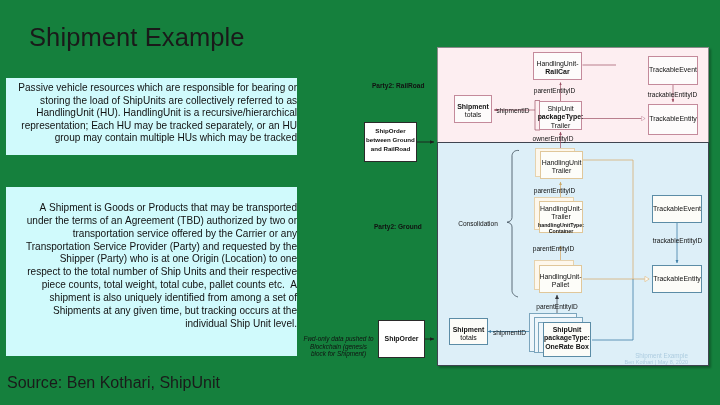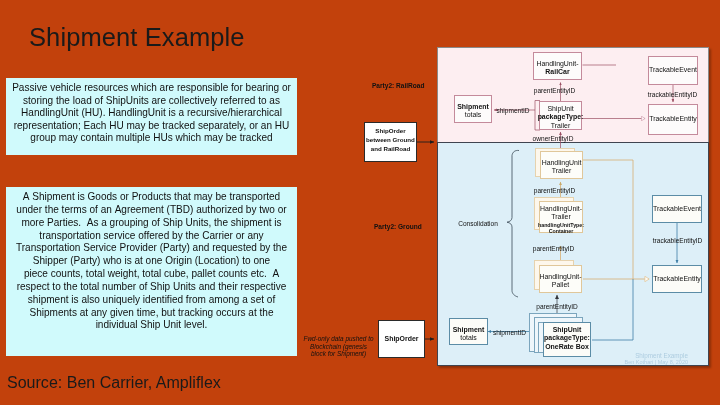--- a/index.html
+++ b/index.html
@@ -1,30 +1,30 @@
 <!DOCTYPE html>
 <html><head>
 <meta charset="utf-8">
 <style>
   html,body{margin:0;padding:0;}
   body{width:720px;height:405px;background:#ffffff;overflow:hidden;
        font-family:"Liberation Sans", sans-serif;
        -webkit-font-smoothing:antialiased;}
-  #slide{position:relative;width:720px;height:405px;background:#c2410c;}
+  #slide{position:relative;width:720px;height:405px;background:#15803d;}
 
   
   .slide-title{position:absolute;left:29px;top:23px;font-size:25.5px;color:#1a1a1a;
       letter-spacing:0.1px;white-space:nowrap;}
-  .callout{position:absolute;background:#d0fafc;color:#111;text-align:center;
+  .callout{position:absolute;background:#d0fafc;color:#111;text-align:right;
       box-sizing:border-box;}
   .callout .ln{white-space:nowrap;}
   #callout1{left:6px;top:78px;width:291px;height:77px;font-size:10.05px;line-height:12.6px;
       padding-top:4px;}
   #callout2{left:6px;top:187px;width:291px;height:169px;font-size:10.05px;line-height:12.85px;
-      padding-top:4px;}
+      padding-top:15px;}
   .source{position:absolute;left:7px;top:373px;font-size:16.05px;color:#1a1a1a;white-space:nowrap;}
 
   
   #diagram{position:absolute;left:437px;top:47px;width:272px;height:319px;
       box-shadow:1.5px 1.5px 2px rgba(0,0,0,.28);}
   #band-rail{position:absolute;left:0;top:0;width:100%;height:96px;background:#fdeef1;
       border:1px solid #8a8a8a;box-sizing:border-box;}
   #band-ground{position:absolute;left:0;top:95px;width:100%;height:224px;background:#ddeff8;
       border:1.2px solid #3f4450;box-sizing:border-box;}
 
@@ -65,32 +65,31 @@
   <div class="callout" id="callout1">
       <div class="ln">Passive&nbsp;vehicle&nbsp;resources&nbsp;which&nbsp;are&nbsp;responsible&nbsp;for&nbsp;bearing&nbsp;or</div>
       <div class="ln">storing&nbsp;the&nbsp;load&nbsp;of&nbsp;ShipUnits&nbsp;are&nbsp;collectively&nbsp;referred&nbsp;to&nbsp;as</div>
       <div class="ln">HandlingUnit&nbsp;(HU).&nbsp;HandlingUnit&nbsp;is&nbsp;a&nbsp;recursive/hierarchical</div>
       <div class="ln">representation;&nbsp;Each&nbsp;HU&nbsp;may&nbsp;be&nbsp;tracked&nbsp;separately,&nbsp;or&nbsp;an&nbsp;HU</div>
       <div class="ln">group&nbsp;may&nbsp;contain&nbsp;multiple&nbsp;HUs&nbsp;which&nbsp;may&nbsp;be&nbsp;tracked</div>
     </div>
   <div class="callout" id="callout2">
       <div class="ln">A&nbsp;Shipment&nbsp;is&nbsp;Goods&nbsp;or&nbsp;Products&nbsp;that&nbsp;may&nbsp;be&nbsp;transported</div>
       <div class="ln">under&nbsp;the&nbsp;terms&nbsp;of&nbsp;an&nbsp;Agreement&nbsp;(TBD)&nbsp;authorized&nbsp;by&nbsp;two&nbsp;or</div>
-      <div class="ln">more&nbsp;Parties.&nbsp;&nbsp;As&nbsp;a&nbsp;grouping&nbsp;of&nbsp;Ship&nbsp;Units,&nbsp;the&nbsp;shipment&nbsp;is</div>
       <div class="ln">transportation&nbsp;service&nbsp;offered&nbsp;by&nbsp;the&nbsp;Carrier&nbsp;or&nbsp;any</div>
       <div class="ln">Transportation&nbsp;Service&nbsp;Provider&nbsp;(Party)&nbsp;and&nbsp;requested&nbsp;by&nbsp;the</div>
       <div class="ln">Shipper&nbsp;(Party)&nbsp;who&nbsp;is&nbsp;at&nbsp;one&nbsp;Origin&nbsp;(Location)&nbsp;to&nbsp;one</div>
+      <div class="ln">respect&nbsp;to&nbsp;the&nbsp;total&nbsp;number&nbsp;of&nbsp;Ship&nbsp;Units&nbsp;and&nbsp;their&nbsp;respective</div>
       <div class="ln">piece&nbsp;counts,&nbsp;total&nbsp;weight,&nbsp;total&nbsp;cube,&nbsp;pallet&nbsp;counts&nbsp;etc.&nbsp;&nbsp;A</div>
-      <div class="ln">respect&nbsp;to&nbsp;the&nbsp;total&nbsp;number&nbsp;of&nbsp;Ship&nbsp;Units&nbsp;and&nbsp;their&nbsp;respective</div>
       <div class="ln">shipment&nbsp;is&nbsp;also&nbsp;uniquely&nbsp;identified&nbsp;from&nbsp;among&nbsp;a&nbsp;set&nbsp;of</div>
       <div class="ln">Shipments&nbsp;at&nbsp;any&nbsp;given&nbsp;time,&nbsp;but&nbsp;tracking&nbsp;occurs&nbsp;at&nbsp;the</div>
       <div class="ln">individual&nbsp;Ship&nbsp;Unit&nbsp;level.</div>
     </div>
 
-  <div class="source">Source: Ben Carrier, Ampliflex</div>
+  <div class="source">Source: Ben Kothari, ShipUnit</div>
 
   <div id="diagram">
     <div id="band-rail"></div>
     <div id="band-ground"></div>
 
     <svg id="dia-svg" width="272" height="319" viewBox="0 0 272 319" style="position:absolute;left:0;top:0;z-index:4;overflow:visible;">
       <defs>
         <marker id="ahP" markerWidth="5" markerHeight="5" refX="4.2" refY="2" orient="auto">
           <path d="M0,0 L4.4,2 L0,4 Z" fill="#9b4f63"></path>
         </marker>

